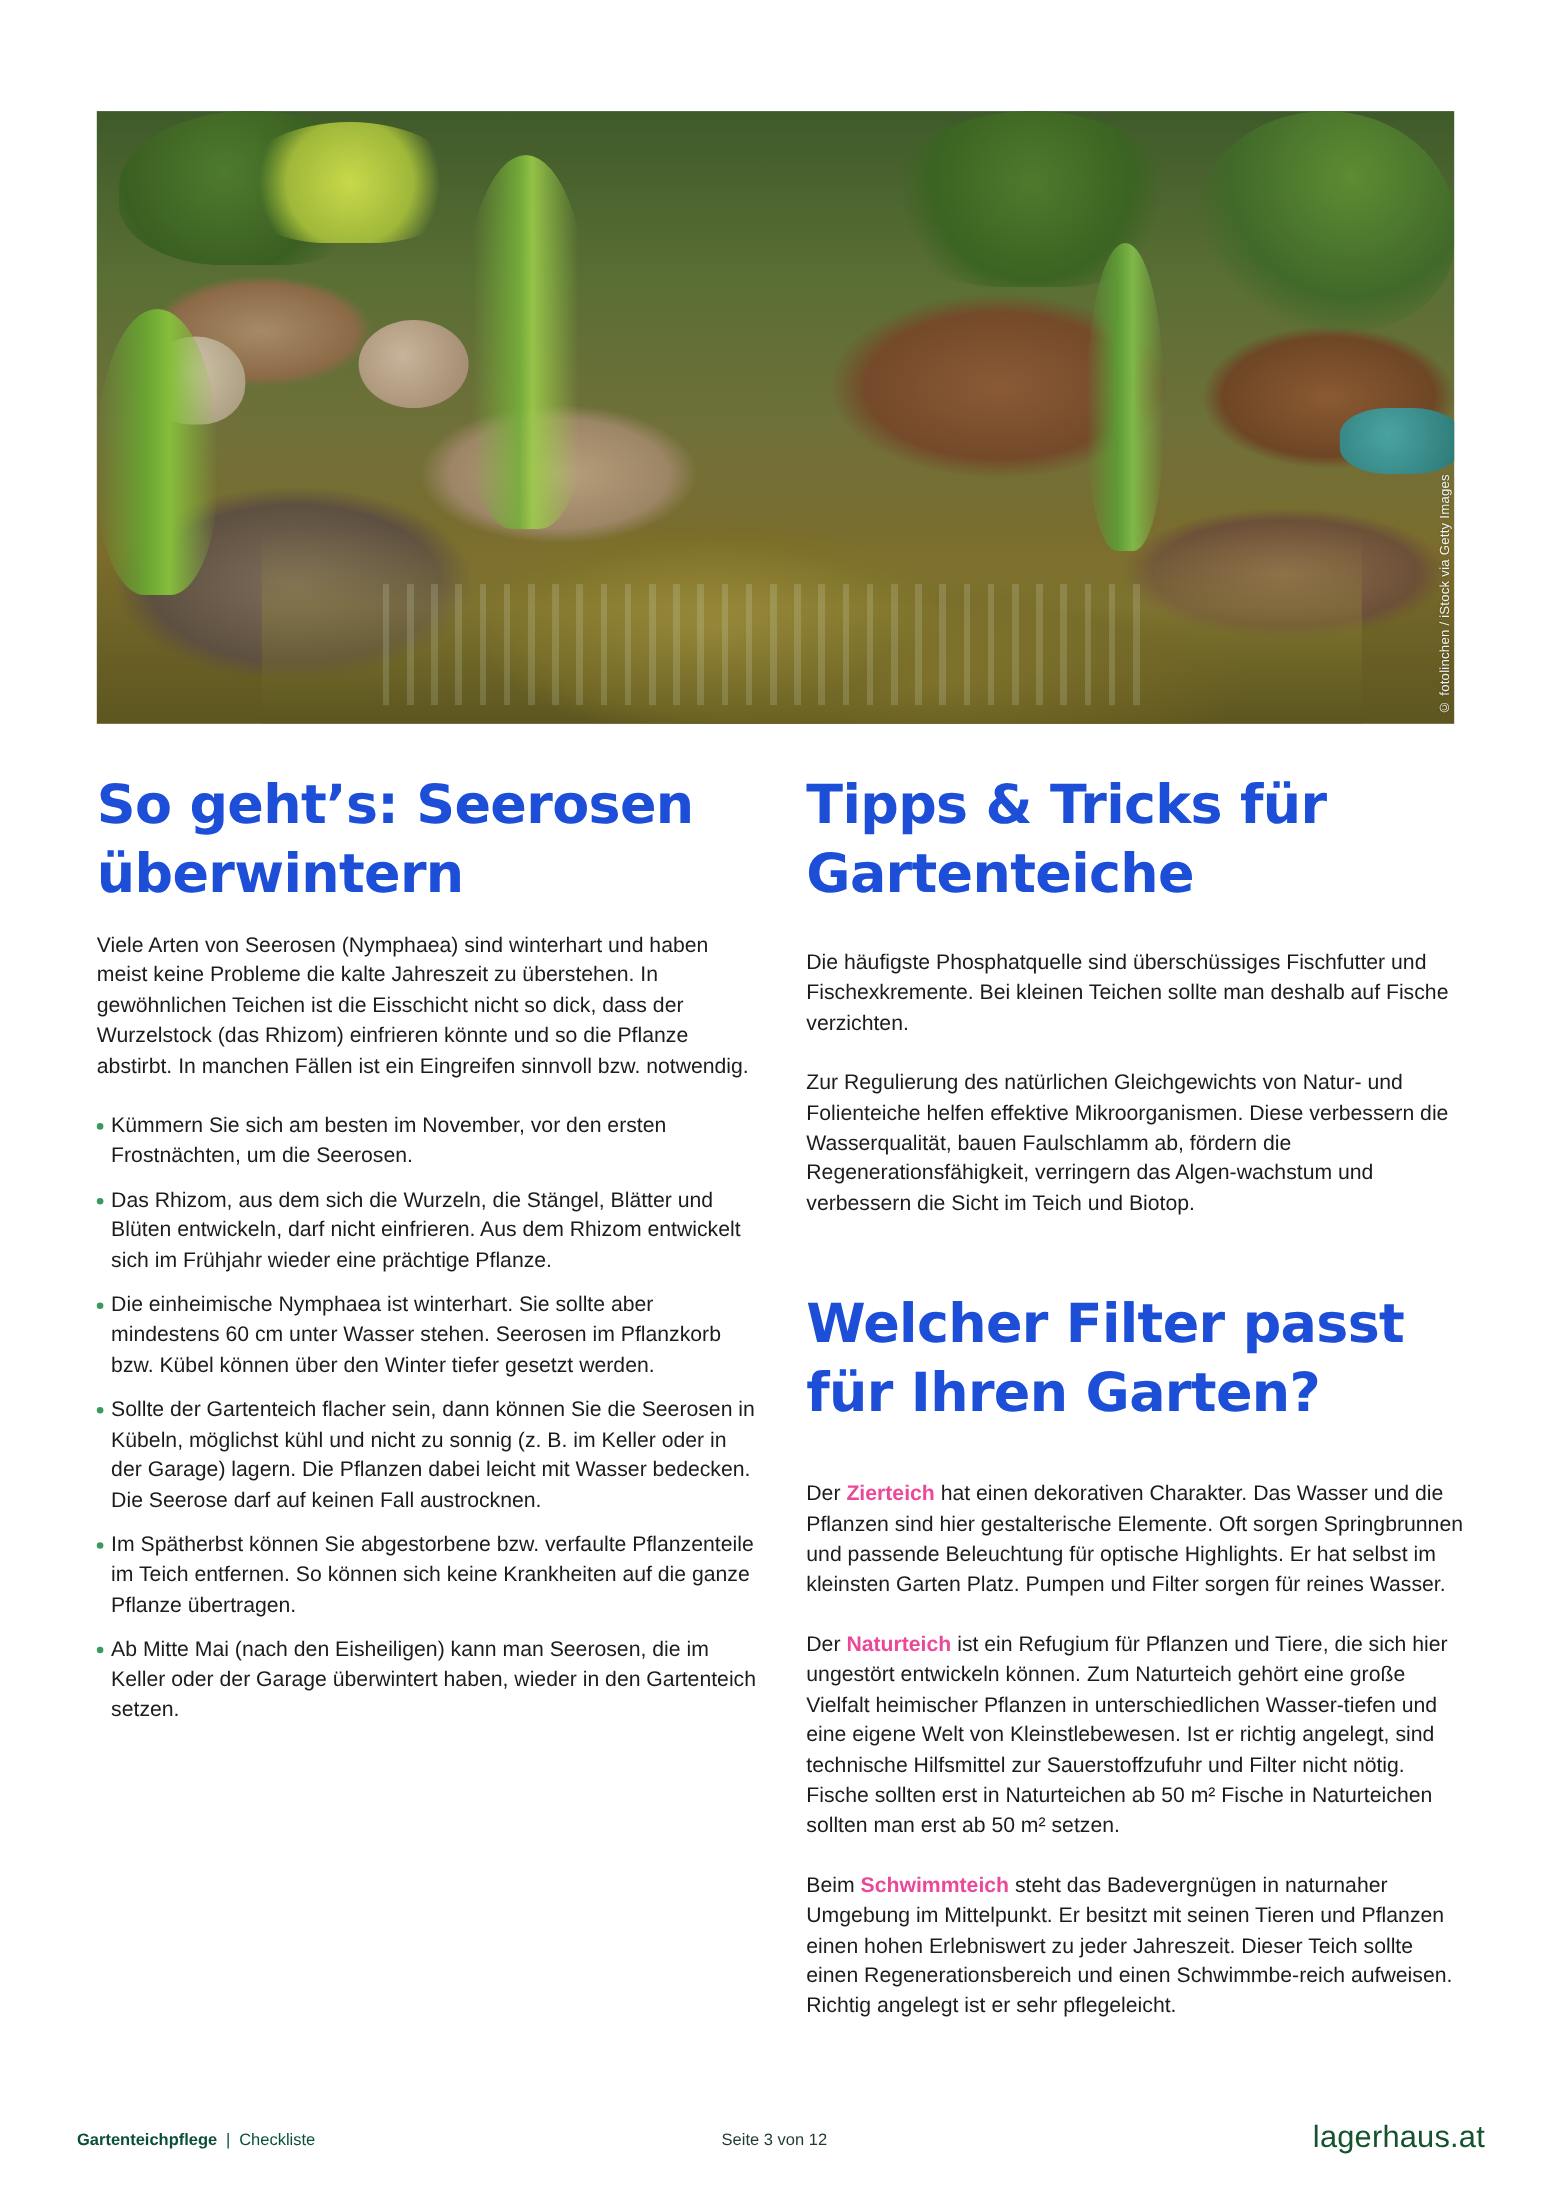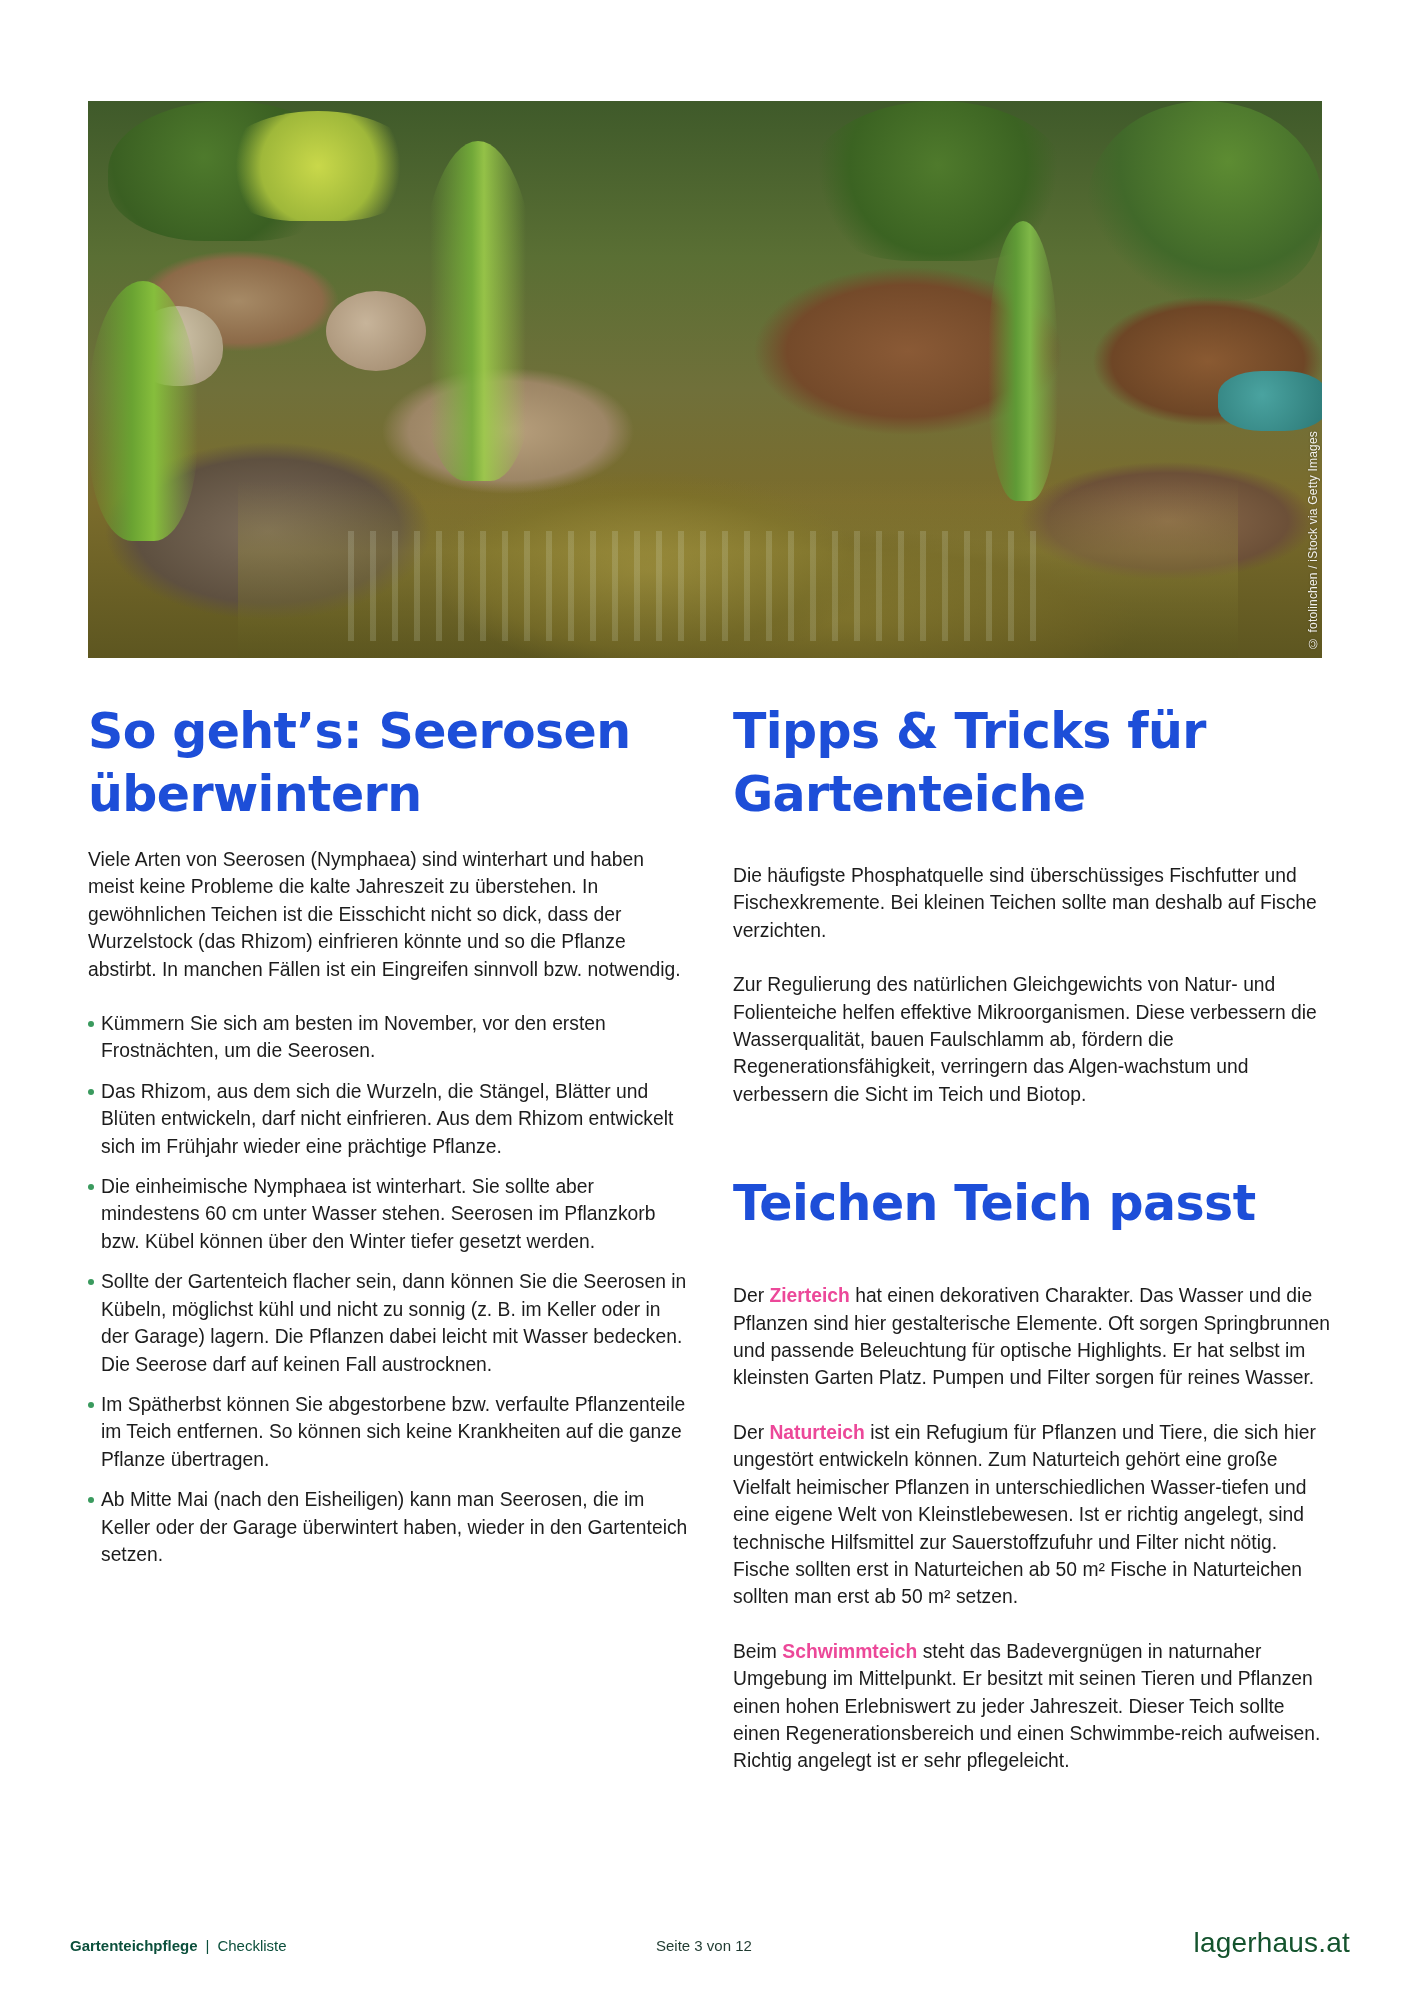--- a/index.html
+++ b/index.html
@@ -117,21 +117,22 @@
 
 <section class="col col-right">
   <h2 class="heading">
     <span>Tipps &amp; Tricks für</span><br>
     <span>Gartenteiche</span>
   </h2>
   <p class="p r-para1">Die häufigste Phosphatquelle sind überschüssiges Fischfutter und Fischexkremente. Bei kleinen Teichen sollte man deshalb auf Fische verzichten.</p>
   <p class="p r-para2">Zur Regulierung des natürlichen Gleichgewichts von Natur- und Folienteiche helfen effektive Mikroorganismen. Diese verbessern die Wasserqualität, bauen Faulschlamm ab, fördern die Regenerationsfähigkeit, verringern das Algen-wachstum und verbessern die Sicht im Teich und Biotop.</p>
 
   <h2 class="heading heading-2">
-    <span>Teichen Teich passt</span><br>
+    <span>Welcher Filter passt</span><br>
+    <span>für Ihren Garten?</span>
   </h2>
   <p class="p r-para3"><span>Der </span><strong>Zierteich</strong><span> hat einen dekorativen Charakter. Das Wasser und die Pflanzen sind hier gestalterische Elemente. Oft sorgen Springbrunnen und passende Beleuchtung für optische Highlights. Er hat selbst im kleinsten Garten Platz. Pumpen und Filter sorgen für reines Wasser.</span></p>
   <p class="p r-para4"><span>Der </span><strong>Naturteich</strong><span> ist ein Refugium für Pflanzen und Tiere, die sich hier ungestört entwickeln können. Zum Naturteich gehört eine große Vielfalt heimischer Pflanzen in unterschiedlichen Wasser-tiefen und eine eigene Welt von Kleinstlebewesen. Ist er richtig angelegt, sind technische Hilfsmittel zur Sauerstoffzufuhr und Filter nicht nötig. Fische sollten erst in Naturteichen ab 50 m² Fische in Naturteichen sollten man erst ab 50 m² setzen.</span></p>
   <p class="p r-para5"><span>Beim </span><strong>Schwimmteich</strong><span> steht das Badevergnügen in naturnaher Umgebung im Mittelpunkt. Er besitzt mit seinen Tieren und Pflanzen einen hohen Erlebniswert zu jeder Jahreszeit. Dieser Teich sollte einen Regenerationsbereich und einen Schwimmbe-reich aufweisen. Richtig angelegt ist er sehr pflegeleicht.</span></p>
 </section>
 
 <footer class="footer">
   <div class="left">
     <span class="brand-title">Gartenteichpflege</span><span class="sep">|</span><span>Checkliste</span>
   </div>

